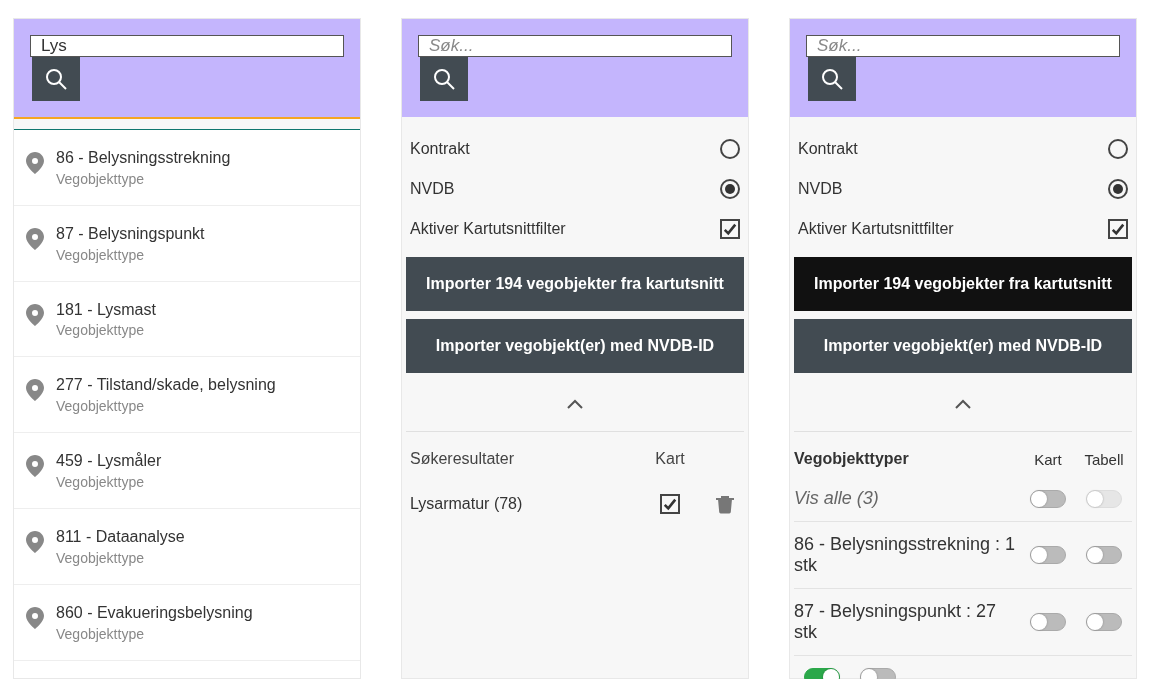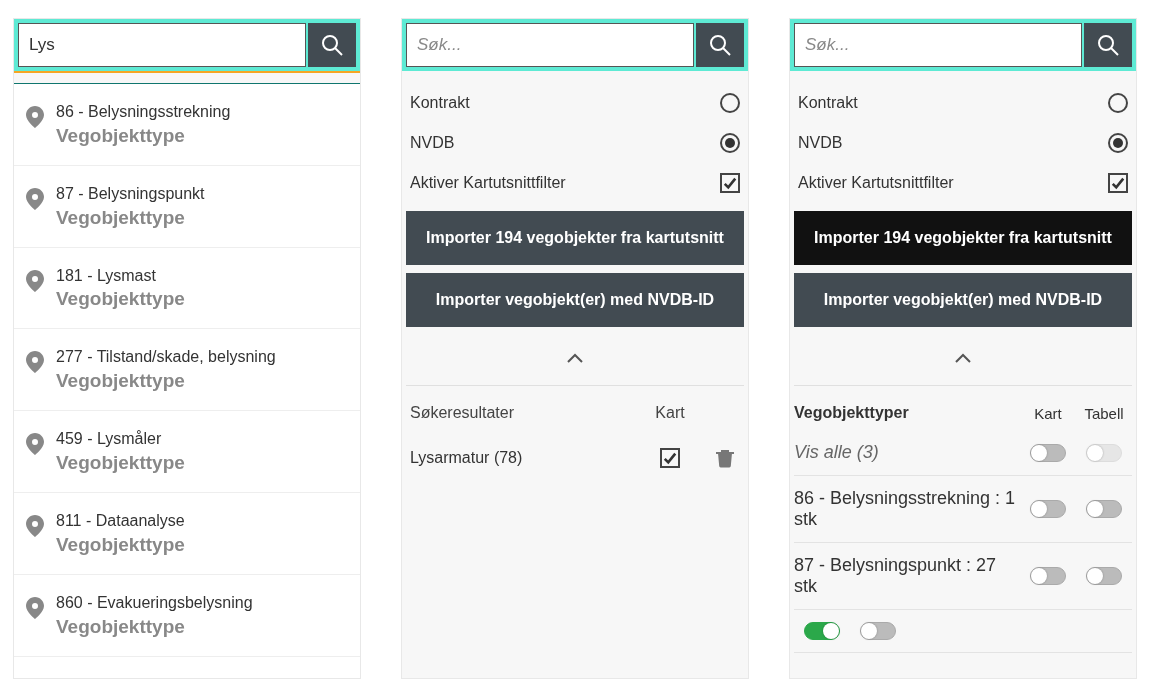--- a/index.html
+++ b/index.html
@@ -19,22 +19,23 @@
     width: 348px;
     background: #f7f7f7;
     border: 1px solid #e8e8e8;
     position: relative;
     display: flex;
     flex-direction: column;
   }
   
   .search-row {
     display: flex;
-    padding: 4px;
-    background: #5eead4;
+    padding: 16px;
+    background: #c4b5fd;
+    flex-direction: column;
   }
   .panel1 .search-row { border-bottom: 2px solid #f5a623; }
   .search-input {
     flex: 1;
     height: 44px;
     border: 1px solid #555;
     padding: 0 10px;
     font-size: 17px;
     background: #fff;
     outline: none;
@@ -70,21 +71,21 @@
     border-bottom: 1px solid #eee;
     cursor: pointer;
   }
   .dd-item .pin {
     width: 18px; height: 22px;
     flex-shrink: 0;
     margin-top: 4px;
   }
   .dd-item .pin svg { width: 18px; height: 22px; fill: #888; }
   .dd-title { font-size: 16px; color: #333; line-height: 1.3; }
-  .dd-sub { font-size: 19px; color: #888; margin-top: 2px; font-weight: bold; }
+  .dd-sub { font-size: 14px; color: #888; margin-top: 2px; }
   
   .filters { padding: 12px 4px 0 4px; }
   .filter-row {
     display: flex;
     align-items: center;
     justify-content: space-between;
     padding: 10px 4px;
     font-size: 16px;
     color: #333;
   }

